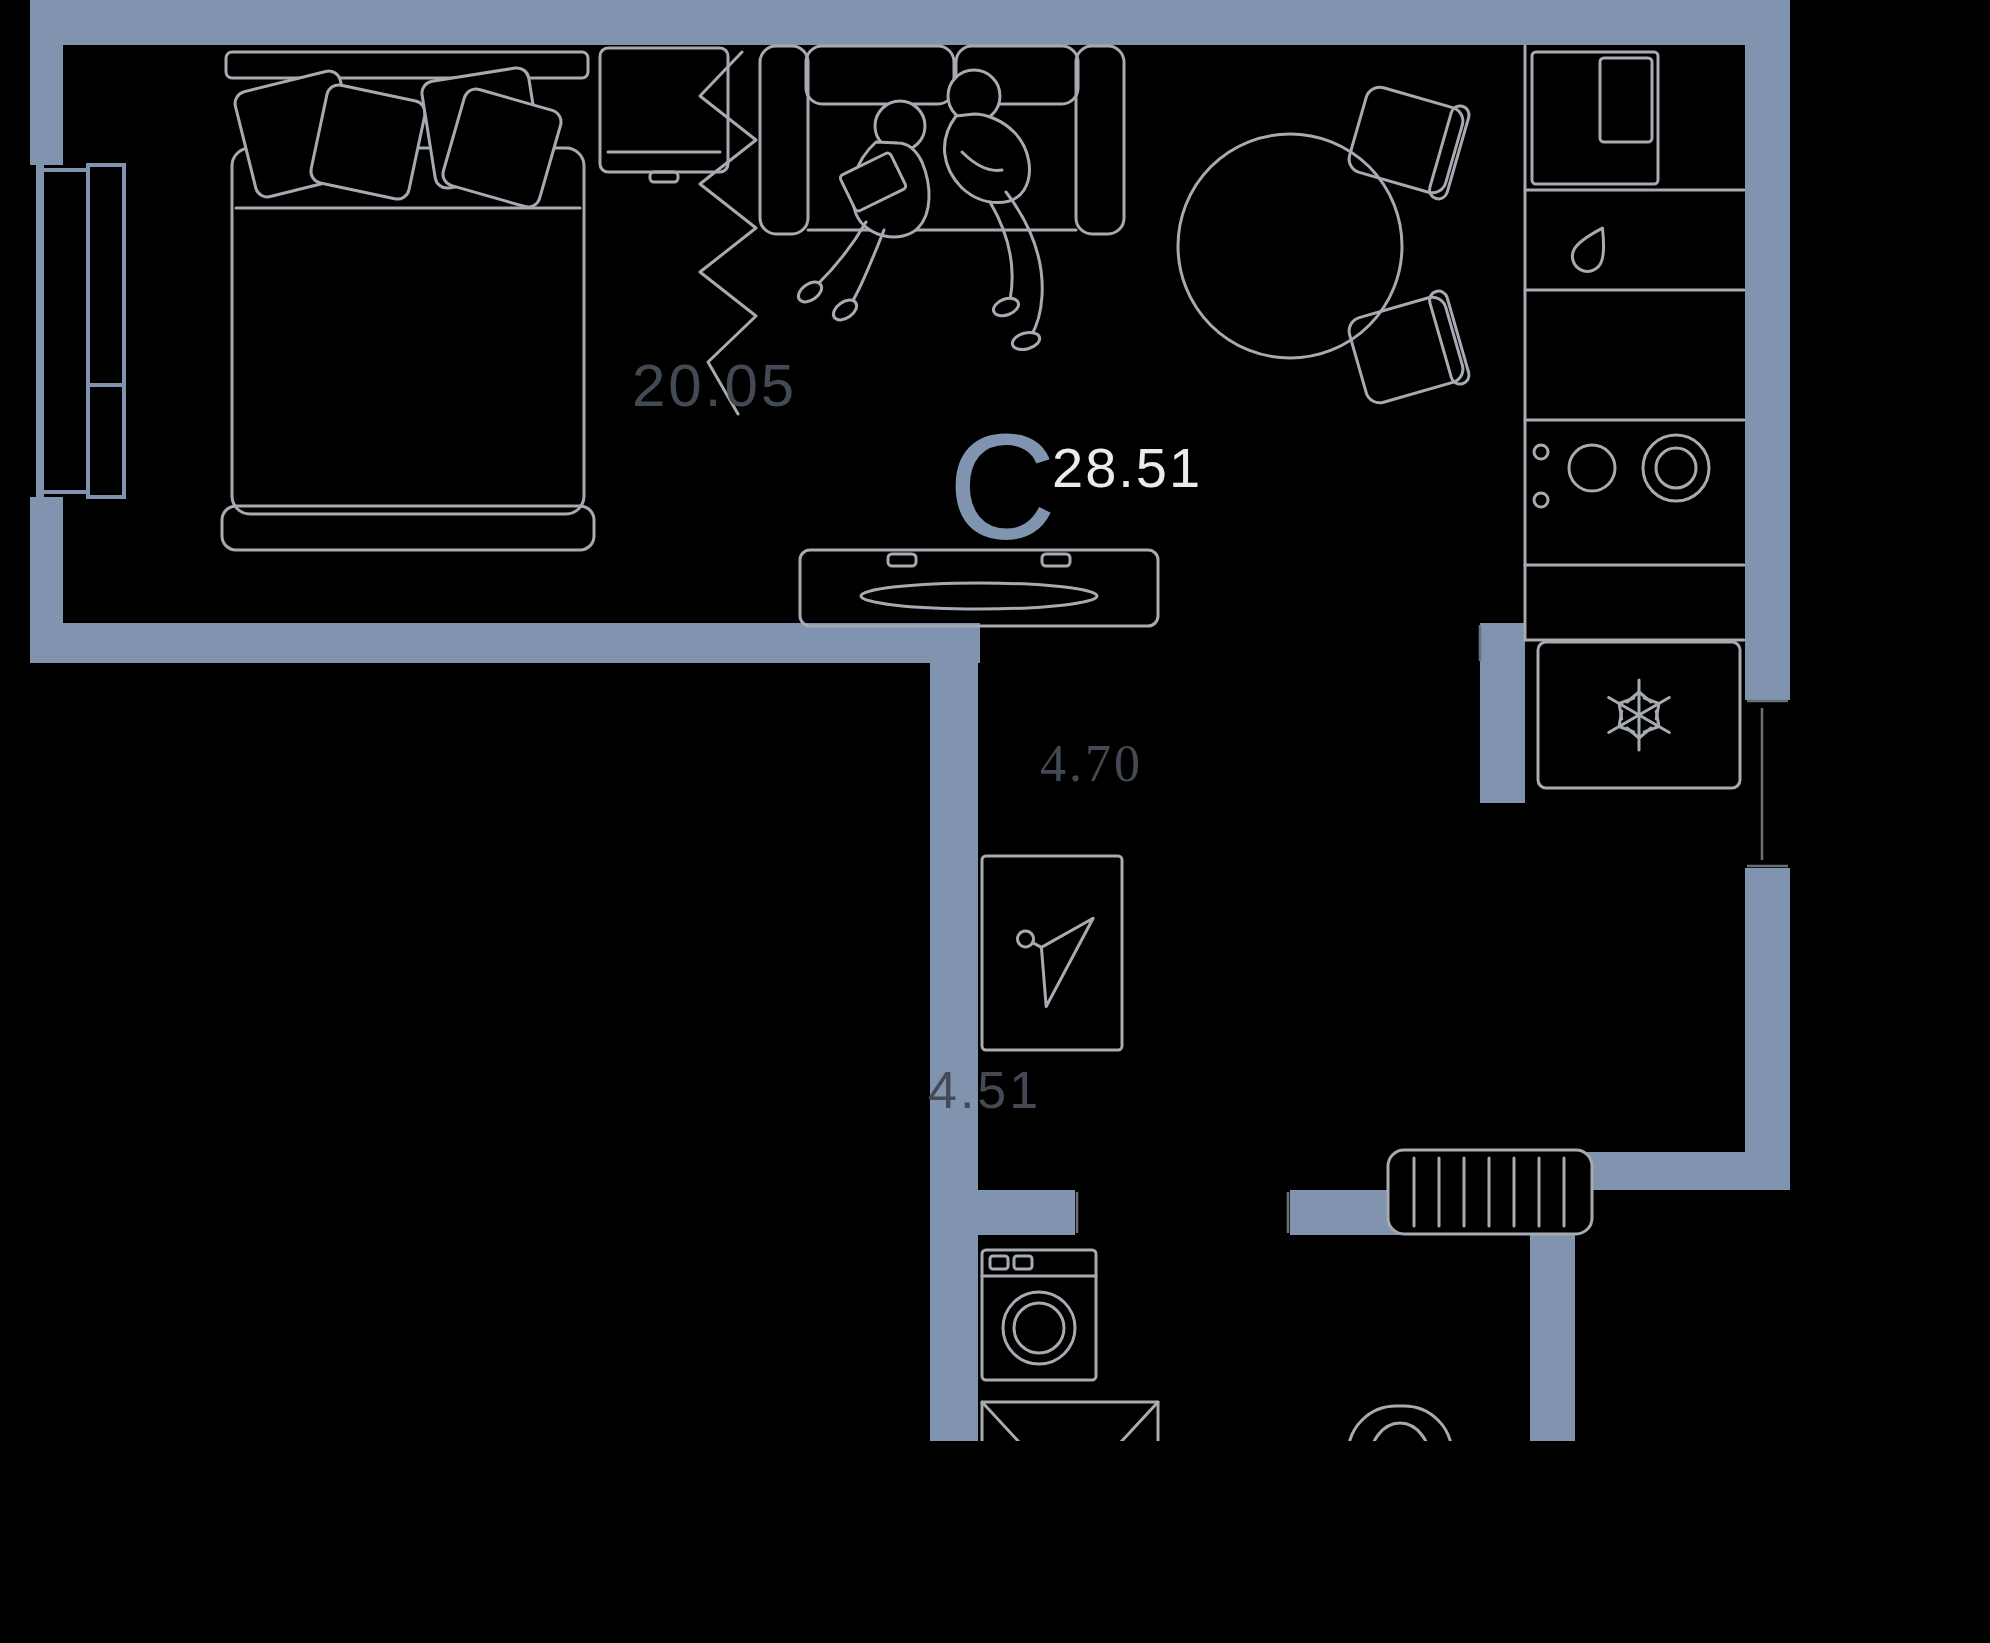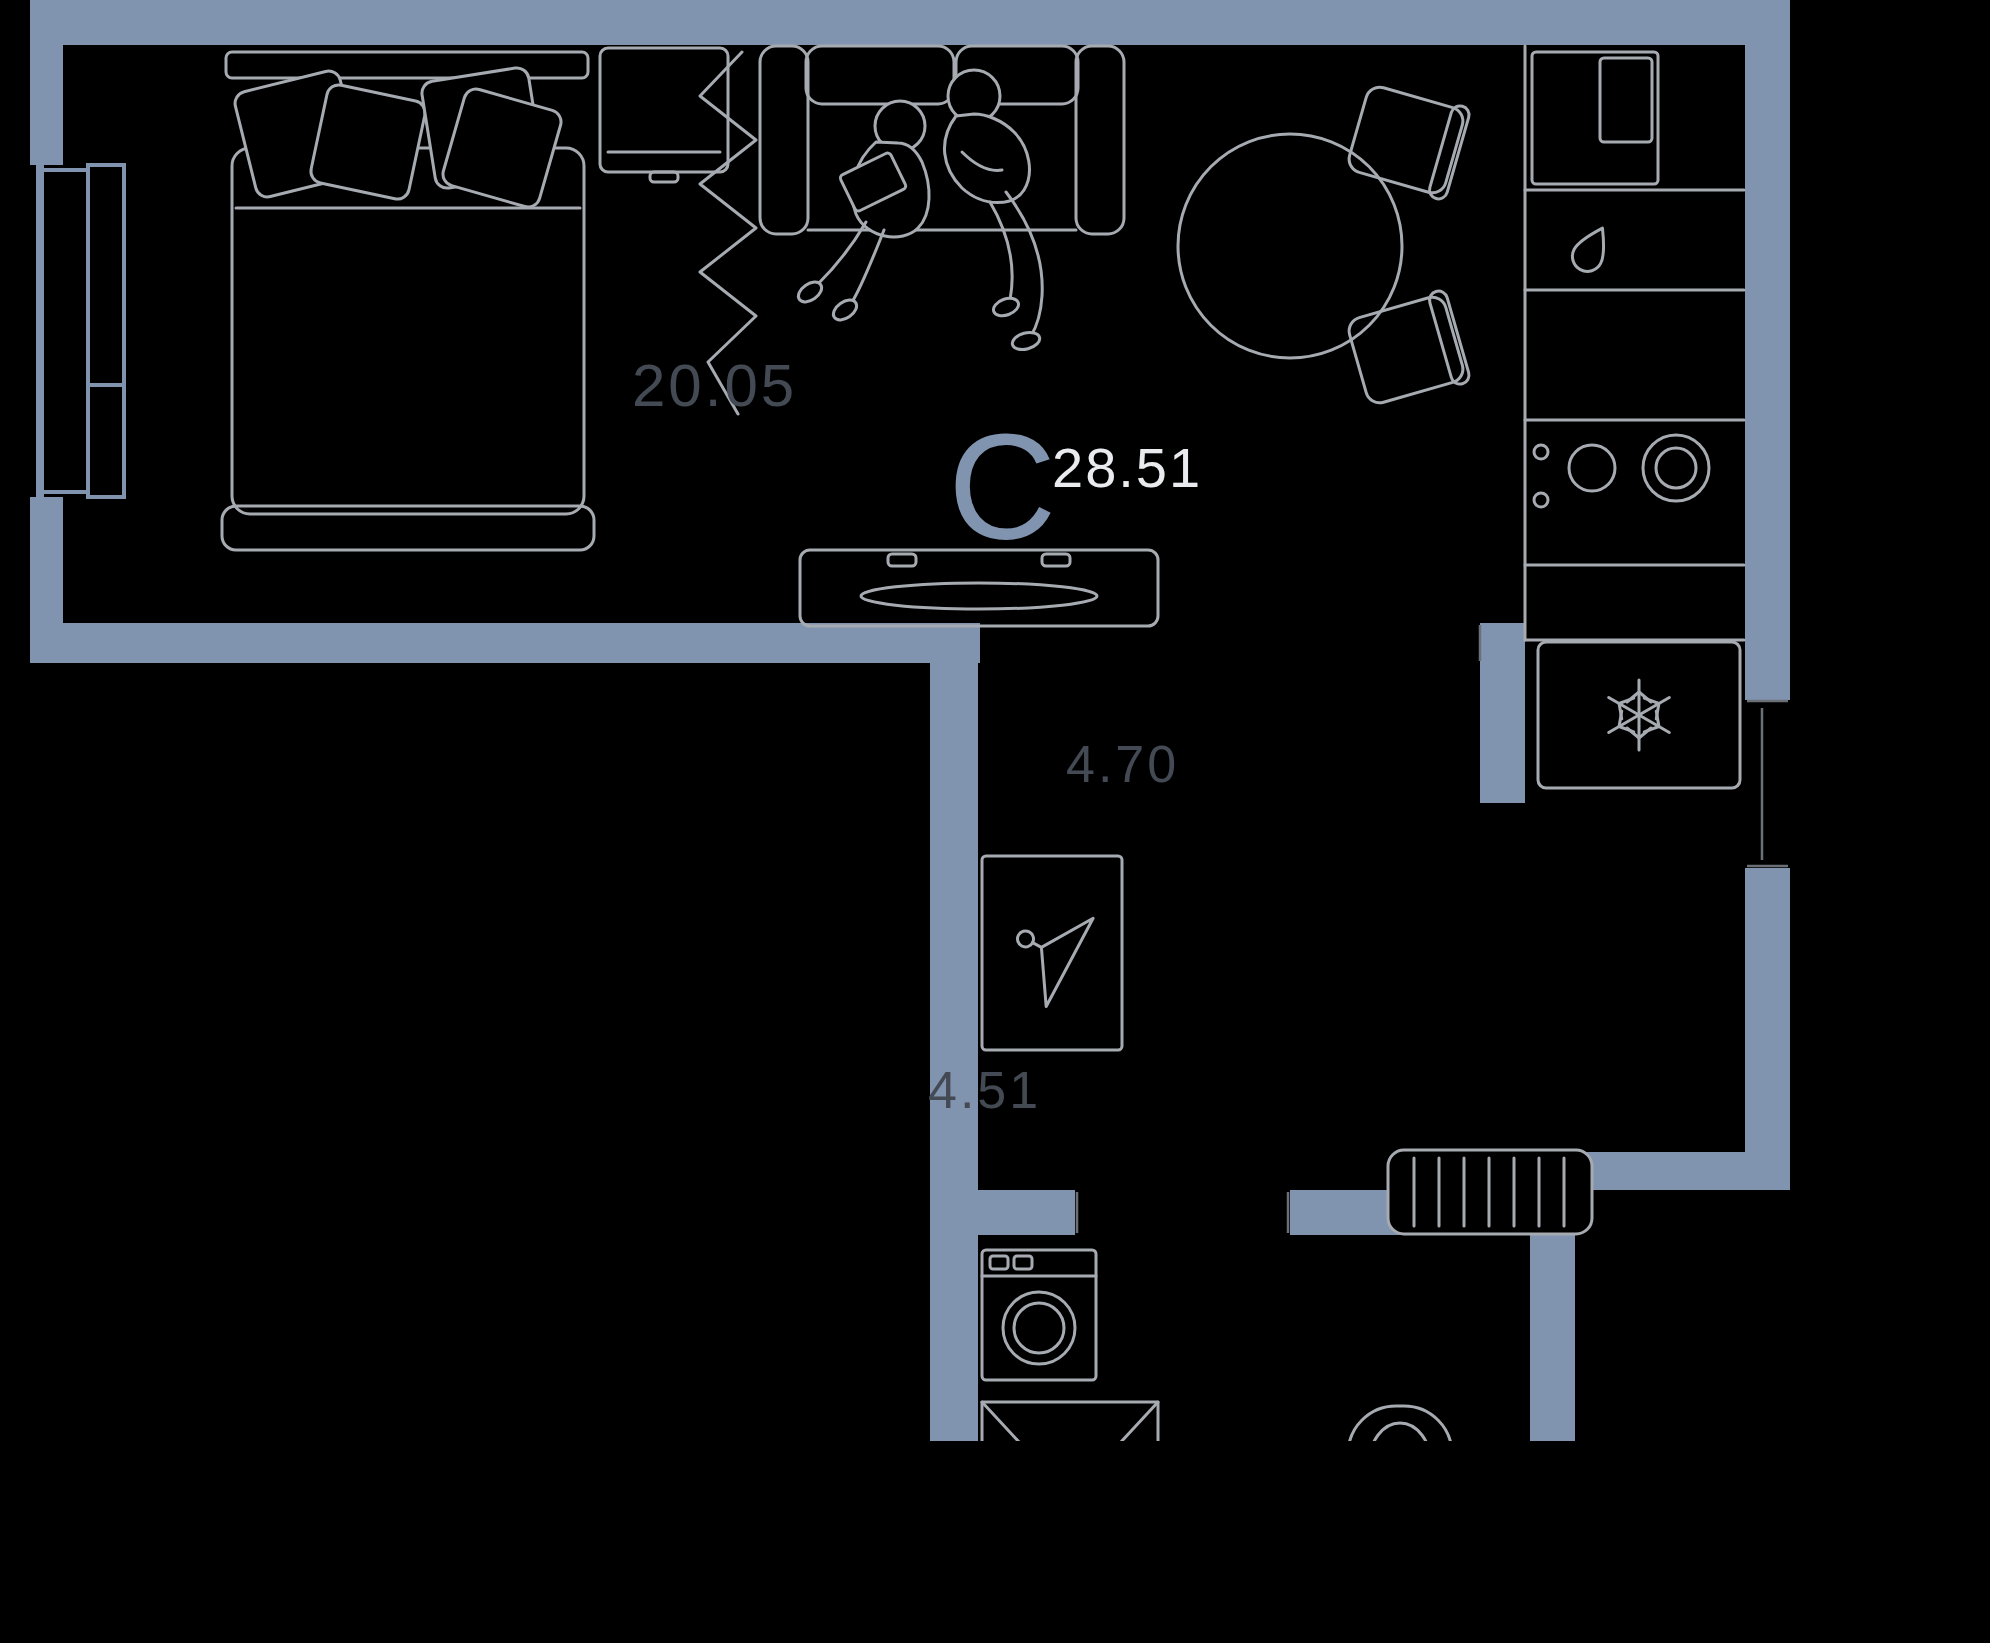--- a/index.html
+++ b/index.html
@@ -202,16 +202,16 @@
       <rect class="furn-f" x="1338" y="1528" width="124" height="42" rx="8"></rect>
     </g>
   </svg>
 
   <div class="label area" style="left:632px;top:356px;">20.05</div>
 
   <div class="label section" style="left:948px;top:412px;">C</div>
 
   <div class="label total" style="left:1052px;top:440px;text-align:center;">28.51</div>
 
-  <div class="label area area-sm" style="left:1066px;top:738px;">4.70</div>
+  <div class="label area area-sm" style="left:1040px;top:738px;font-family:Liberation Serif, serif;">4.70</div>
 
   <div class="label area area-sm" style="left:928px;top:1064px;">4.51</div>
 </div>
 
 </body></html>

